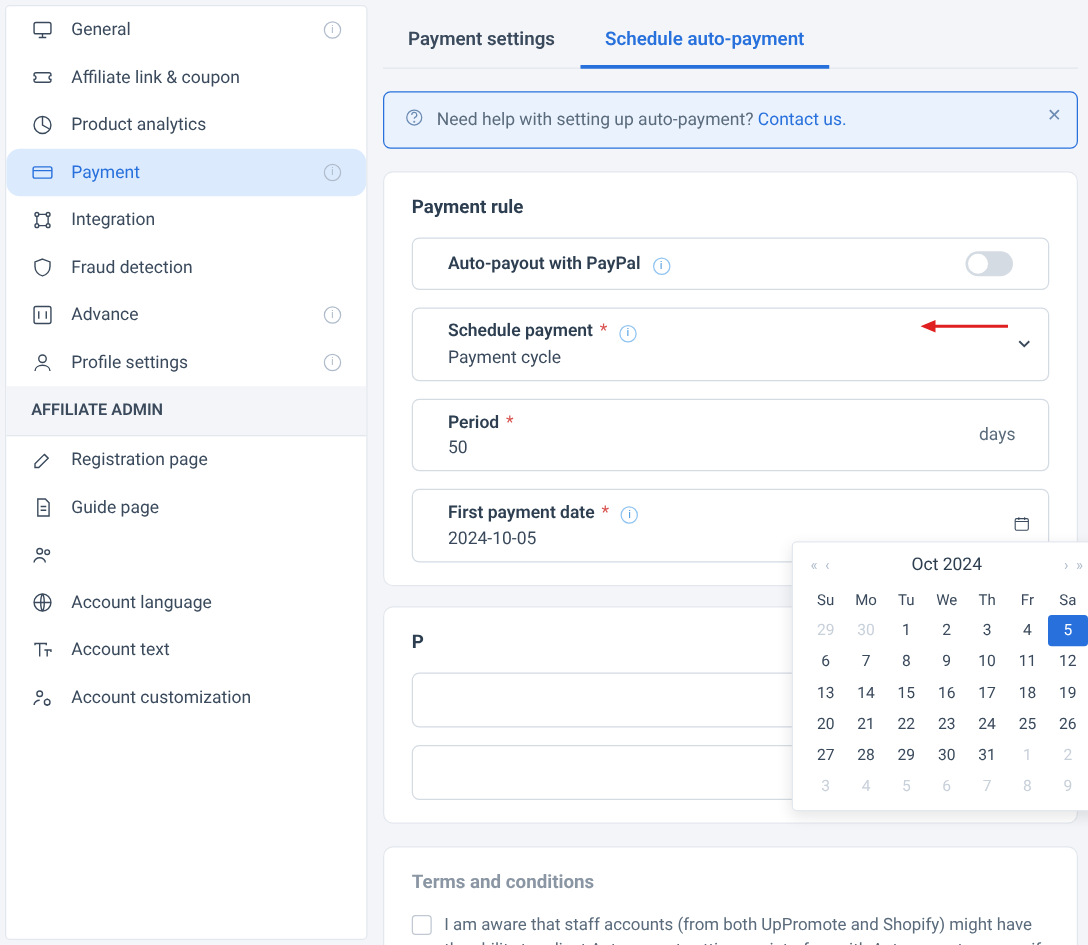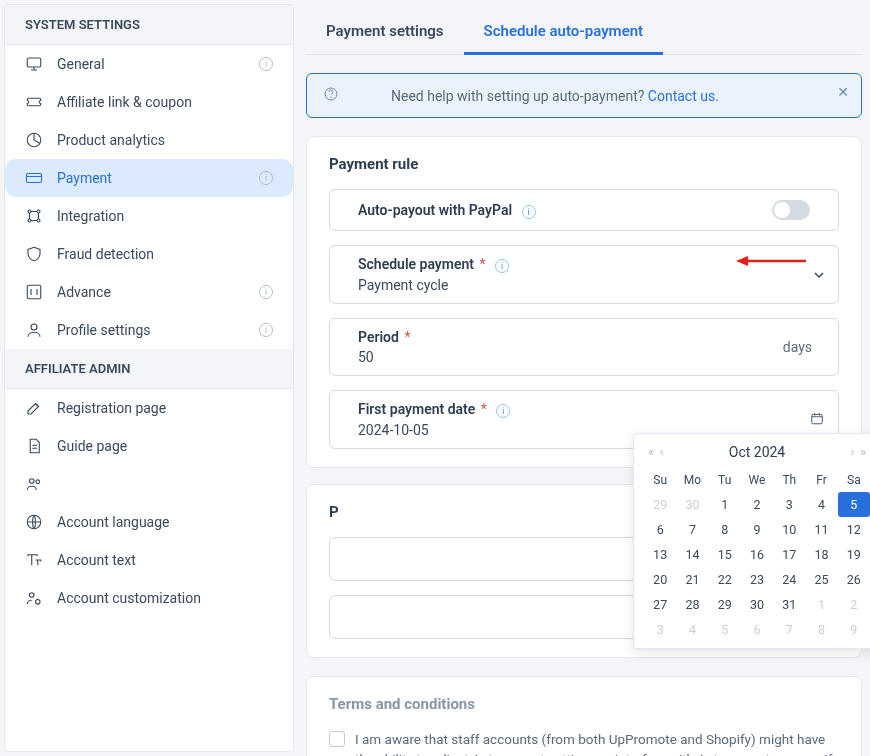--- a/index.html
+++ b/index.html
@@ -11,21 +11,21 @@
 .sidebar-item.active { background: #dceafe; color: #2871dc; border-radius: 11px; }
 .sidebar-item .icon { width: 18px; height: 18px; margin-right: 14px; display: inline-flex; align-items: center; justify-content: center; }
 .sidebar-item .icon svg { width: 18px; height: 18px; stroke: currentColor; fill: none; stroke-width: 1.5; }
 .sidebar-item.active .icon svg { stroke: #2871dc; }
 .sidebar-item .label { flex: 1; }
 .sidebar-item .info-circle { width: 14px; height: 14px; border: 1px solid #b0bccb; border-radius: 50%; display: inline-flex; align-items: center; justify-content: center; font-size: 9px; color: #b0bccb; }
 .main { flex: 1; padding: 10px 8px; overflow-y: auto; position: relative; }
 .tabs { display: flex; border-bottom: 1px solid #e3e8ee; margin-bottom: 18px; }
 .tab { padding: 12px 20px; font-weight: 600; font-size: 15px; color: #3a4a5c; cursor: pointer; }
 .tab.active { color: #2871dc; border-bottom: 3px solid #2871dc; margin-bottom: -1px; }
-.alert { background: #eaf2fd; border: 1px solid #2871dc; border-radius: 6px; padding: 12px 16px; display: flex; align-items: center; margin-bottom: 18px; position: relative; gap: 42px; }
+.alert { background: #eaf2fd; border: 1px solid #2871dc; border-radius: 6px; padding: 12px 16px; display: flex; align-items: center; margin-bottom: 18px; position: relative; }
 .alert .icon { margin-right: 10px; color: #6b8bb3; }
 .alert .icon svg { width: 16px; height: 16px; }
 .alert .text { color: #5a6b7c; }
 .alert .link { color: #2871dc; cursor: pointer; }
 .alert .close { position: absolute; right: 12px; top: 10px; cursor: pointer; color: #6b8bb3; }
 .card { background: #fff; border: 1px solid #e3e8ee; border-radius: 8px; padding: 18px 22px; margin-bottom: 16px; margin-top: 18px; }
 .card-title { font-weight: 700; font-size: 15px; margin-bottom: 16px; color: #2c3e50; }
 .field-box { border: 1px solid #d4dbe3; border-radius: 6px; padding: 10px 28px; margin-bottom: 14px; position: relative; }
 .field-row { display: flex; align-items: center; justify-content: space-between; }
 .field-label { font-weight: 600; font-size: 14px; color: #2c3e50; }
@@ -57,21 +57,20 @@
 .amount-field .dollar { color: #3a4a5c; font-size: 15px; }
 .terms-row { display: flex; align-items: flex-start; gap: 10px; }
 .checkbox { width: 16px; height: 16px; border: 1.5px solid #c0c8d2; border-radius: 3px; flex-shrink: 0; margin-top: 2px; cursor: pointer; }
 .terms-text { font-size: 13.5px; color: #5a6b7c; line-height: 1.5; }
 </style>
 </head>
 <body>
 
 <div class="app">
   <div class="sidebar">
-    <div class="sidebar-section-header">SYSTEM SETTINGS</div>
 
     <div class="sidebar-item">
       <span class="icon">
           <svg viewBox="0 0 24 24">
             <rect x="3" y="4" width="18" height="12" rx="2"></rect>
             <line x1="8" y1="20" x2="16" y2="20"></line>
             <line x1="12" y1="16" x2="12" y2="20"></line>
           </svg>
         </span>
       <span class="label">General</span>

